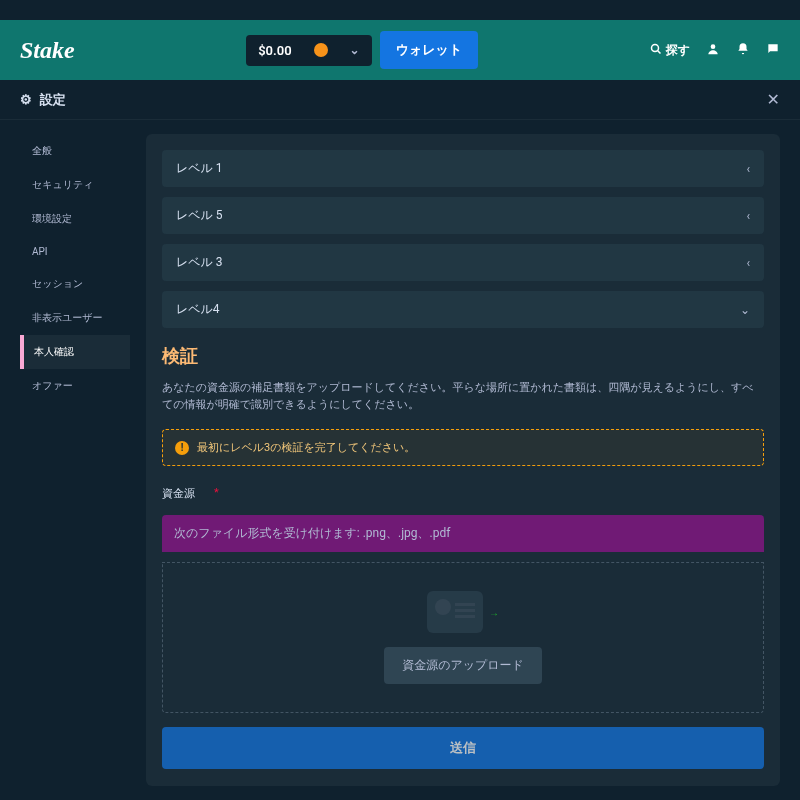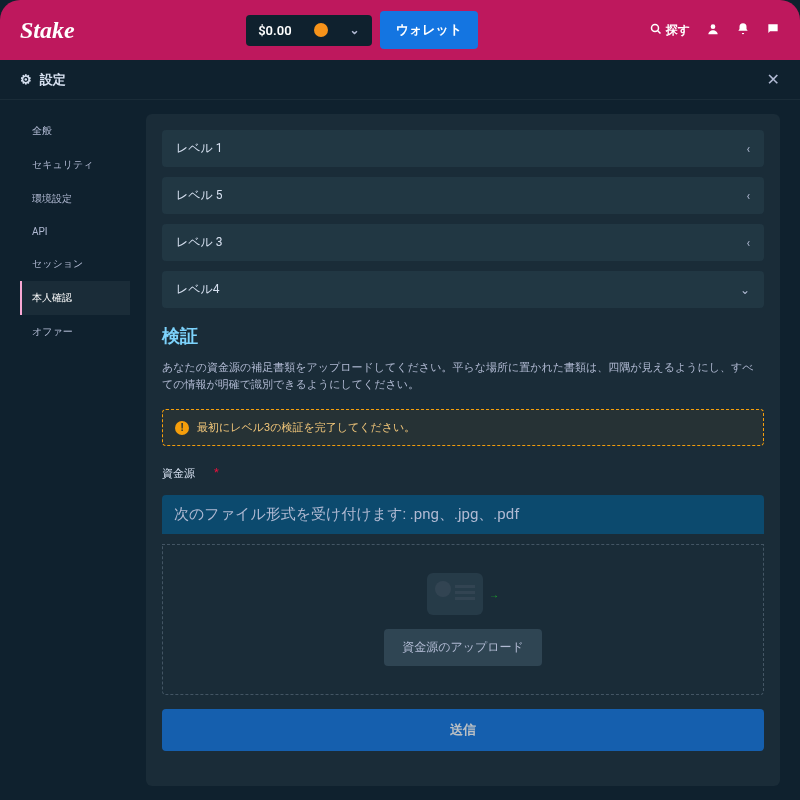--- a/index.html
+++ b/index.html
@@ -20,22 +20,23 @@
       width: 100%;
       height: 100%;
       display: flex;
       flex-direction: column;
     }
     
     .top-header {
       display: flex;
       align-items: center;
       padding: 12px 20px;
-      background: #be185d;
+      background: #0f766e;
       height: 60px;
+      margin-top: 20px;
     }
     .logo {
       font-family: Georgia, serif;
       font-size: 24px;
       font-weight: bold;
       font-style: italic;
       color: #fff;
     }
     .header-center {
       flex: 1;
@@ -133,21 +134,21 @@
     .sidebar-item {
       padding: 10px 10px;
       font-size: 10px;
       color: #b1bad3;
       cursor: pointer;
       border-left: 2px solid transparent;
     }
     .sidebar-item.active {
       background: #1a2c38;
       color: #fff;
-      border-left: 2px solid #f9a8d4;
+      border-left: 4px solid #f9a8d4;
     }
     .content {
       flex: 1;
       background: #1a2c38;
       border-radius: 6px;
       padding: 16px;
       display: flex;
       flex-direction: column;
       gap: 10px;
       overflow-y: auto;
@@ -161,21 +162,21 @@
       align-items: center;
       cursor: pointer;
       font-size: 12px;
       color: #d6e0f0;
     }
     .chevron {
       font-size: 12px;
       color: #b1bad3;
     }
     .section-title {
-      color: #7dd3fc;
+      color: #fdba74;
       font-size: 18px;
       font-weight: 600;
       margin-top: 6px;
     }
     .section-desc {
       font-size: 11px;
       color: #b1bad3;
       line-height: 1.5;
       margin-top: 2px;
     }
@@ -210,23 +211,23 @@
       font-size: 11px;
       color: #d6e0f0;
       margin-top: 10px;
       display: flex;
       gap: 19px;
     }
     .req-star {
       color: #e9113c;
     }
     .file-hint {
-      background: #0c4a6e;
+      background: #701a75;
       padding: 10px 12px;
-      font-size: 15px;
+      font-size: 12px;
       color: #b1bad3;
       border-radius: 4px 4px 0 0;
       margin-top: 4px;
     }
     .upload-area {
       border: 1px dashed #435564;
       background: #1a2c38;
       border-radius: 0 0 4px 4px;
       padding: 28px 12px;
       display: flex;
@@ -346,20 +347,21 @@
     <span class="close-btn">✕</span>
   </div>
 
   <div class="main-layout">
     <div class="sidebar">
       <div class="sidebar-item">全般</div>
       <div class="sidebar-item">セキュリティ</div>
       <div class="sidebar-item">環境設定</div>
       <div class="sidebar-item">API</div>
       <div class="sidebar-item">セッション</div>
+      <div class="sidebar-item">非表示ユーザー</div>
       <div class="sidebar-item active">本人確認</div>
       <div class="sidebar-item">オファー</div>
     </div>
 
     <div class="content">
       <div class="accordion-row">
         <span>レベル 1</span>
         <span class="chevron">‹</span>
       </div>
       <div class="accordion-row">

